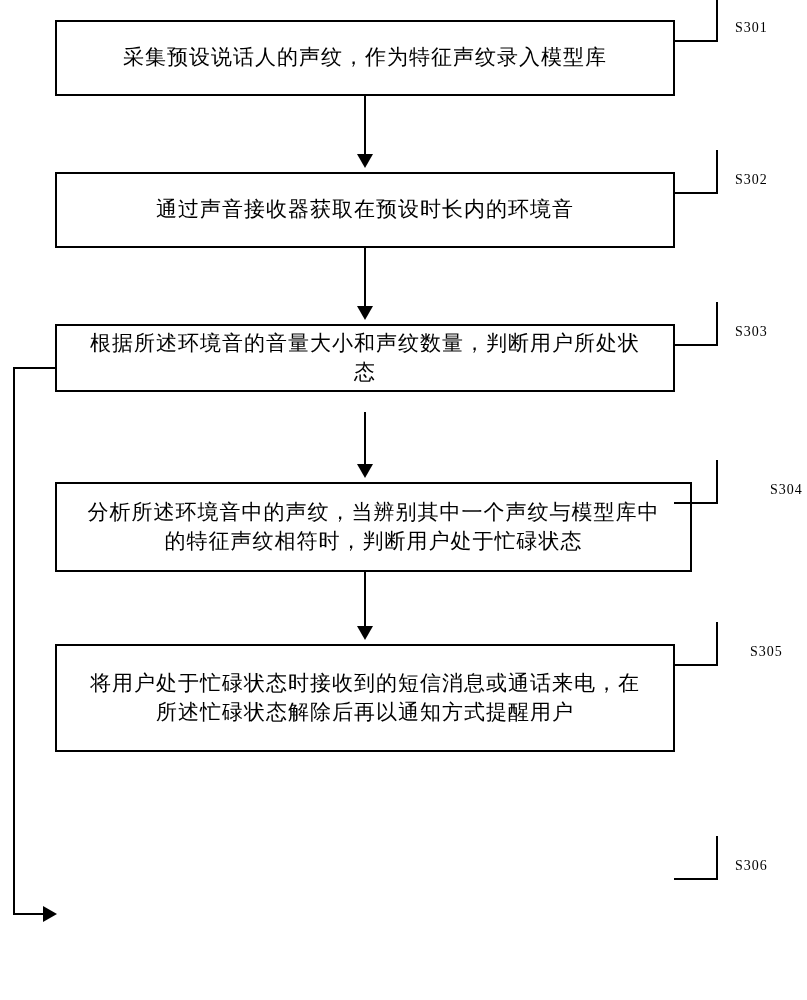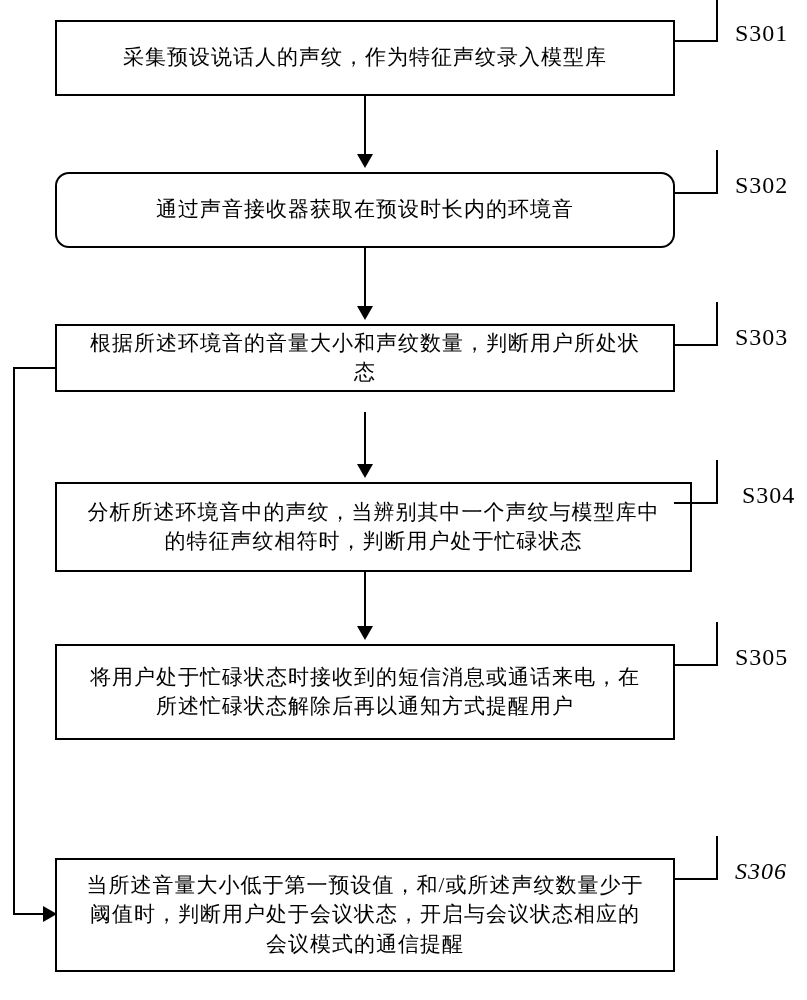--- a/index.html
+++ b/index.html
@@ -22,21 +22,21 @@
     display: flex;
     align-items: center;
     justify-content: center;
     text-align: center;
     padding: 6px 26px;
     line-height: 1.4;
     letter-spacing: 1px;
   }
   .label {
     position: absolute;
-    font-size: 24px;
+    font-size: 14px;
     letter-spacing: 1px;
   }
   .tick {
     position: absolute;
     width: 44px; height: 44px;
     border-right: 2px solid #000;
     border-bottom: 2px solid #000;
   }
   .arrow-v {
     position: absolute;
@@ -80,21 +80,21 @@
     <span>采集预设说话人的声纹，作为特征声纹录入模型库</span>
   </div>
   <div class="tick" style="left:674px; top:-2px;"></div>
   <div class="label" style="left:735px; top:20px;">S301</div>
 
   <div class="arrow-v" style="left:364px; top:96px;">
     <div class="shaft" style="height:60px;"></div>
     <div class="head" style="top:58px;"></div>
   </div>
 
-  <div class="box" style="left:55px; top:172px; width:620px; height:76px;border-radius:14px;">
+  <div class="box" style="left:55px; top:172px; width:620px; height:76px;">
     <span>通过声音接收器获取在预设时长内的环境音</span>
   </div>
   <div class="tick" style="left:674px; top:150px;"></div>
   <div class="label" style="left:735px; top:172px;text-align:center;">S302</div>
 
   <div class="arrow-v" style="left:364px; top:248px;">
     <div class="shaft" style="height:60px;"></div>
     <div class="head" style="top:58px;"></div>
   </div>
 
@@ -106,36 +106,33 @@
 
   <div class="arrow-v" style="left:364px; top:412px;">
     <div class="shaft" style="height:54px;"></div>
     <div class="head" style="top:52px;"></div>
   </div>
 
   <div class="box" style="left:55px; top:482px; width:637px; height:90px;">
     <span>分析所述环境音中的声纹，当辨别其中一个声纹与模型库中的特征声纹相符时，判断用户处于忙碌状态</span>
   </div>
   <div class="tick" style="left:674px; top:460px;"></div>
-  <div class="label" style="left:742px; top:482px;">S304</div>
+  <div class="label" style="left:770px; top:482px;">S304</div>
 
   <div class="arrow-v" style="left:364px; top:572px;">
     <div class="shaft" style="height:56px;"></div>
     <div class="head" style="top:54px;"></div>
   </div>
 
-  <div class="box" style="left:55px; top:644px; width:620px; height:96px;">
+  <div class="box" style="left:55px; top:644px; width:620px; height:108px;">
     <span>将用户处于忙碌状态时接收到的短信消息或通话来电，在所述忙碌状态解除后再以通知方式提醒用户</span>
   </div>
   <div class="tick" style="left:674px; top:622px;"></div>
-  <div class="label" style="left:735px; top:644px;">S305</div>
+  <div class="label" style="left:750px; top:644px;">S305</div>
 
   <div class="loopback" style="left:13px; top:367px; width:42px; height:548px;">
     <div class="head"></div>
   </div>
 
-  <div class="box" style="left:55px; top:858px; width:620px; height:114px;">
-    <span>当所述音量大小低于第一预设值，和/或所述声纹数量少于阈值时，判断用户处于会议状态，开启与会议状态相应的会议模式的通信提醒</span>
-  </div>
   <div class="tick" style="left:674px; top:836px;"></div>
-  <div class="label" style="left:735px; top:858px;font-style:italic;">S306</div>
+  <div class="label" style="left:735px; top:858px;">S306</div>
 
 </div>
 
 </body></html>

